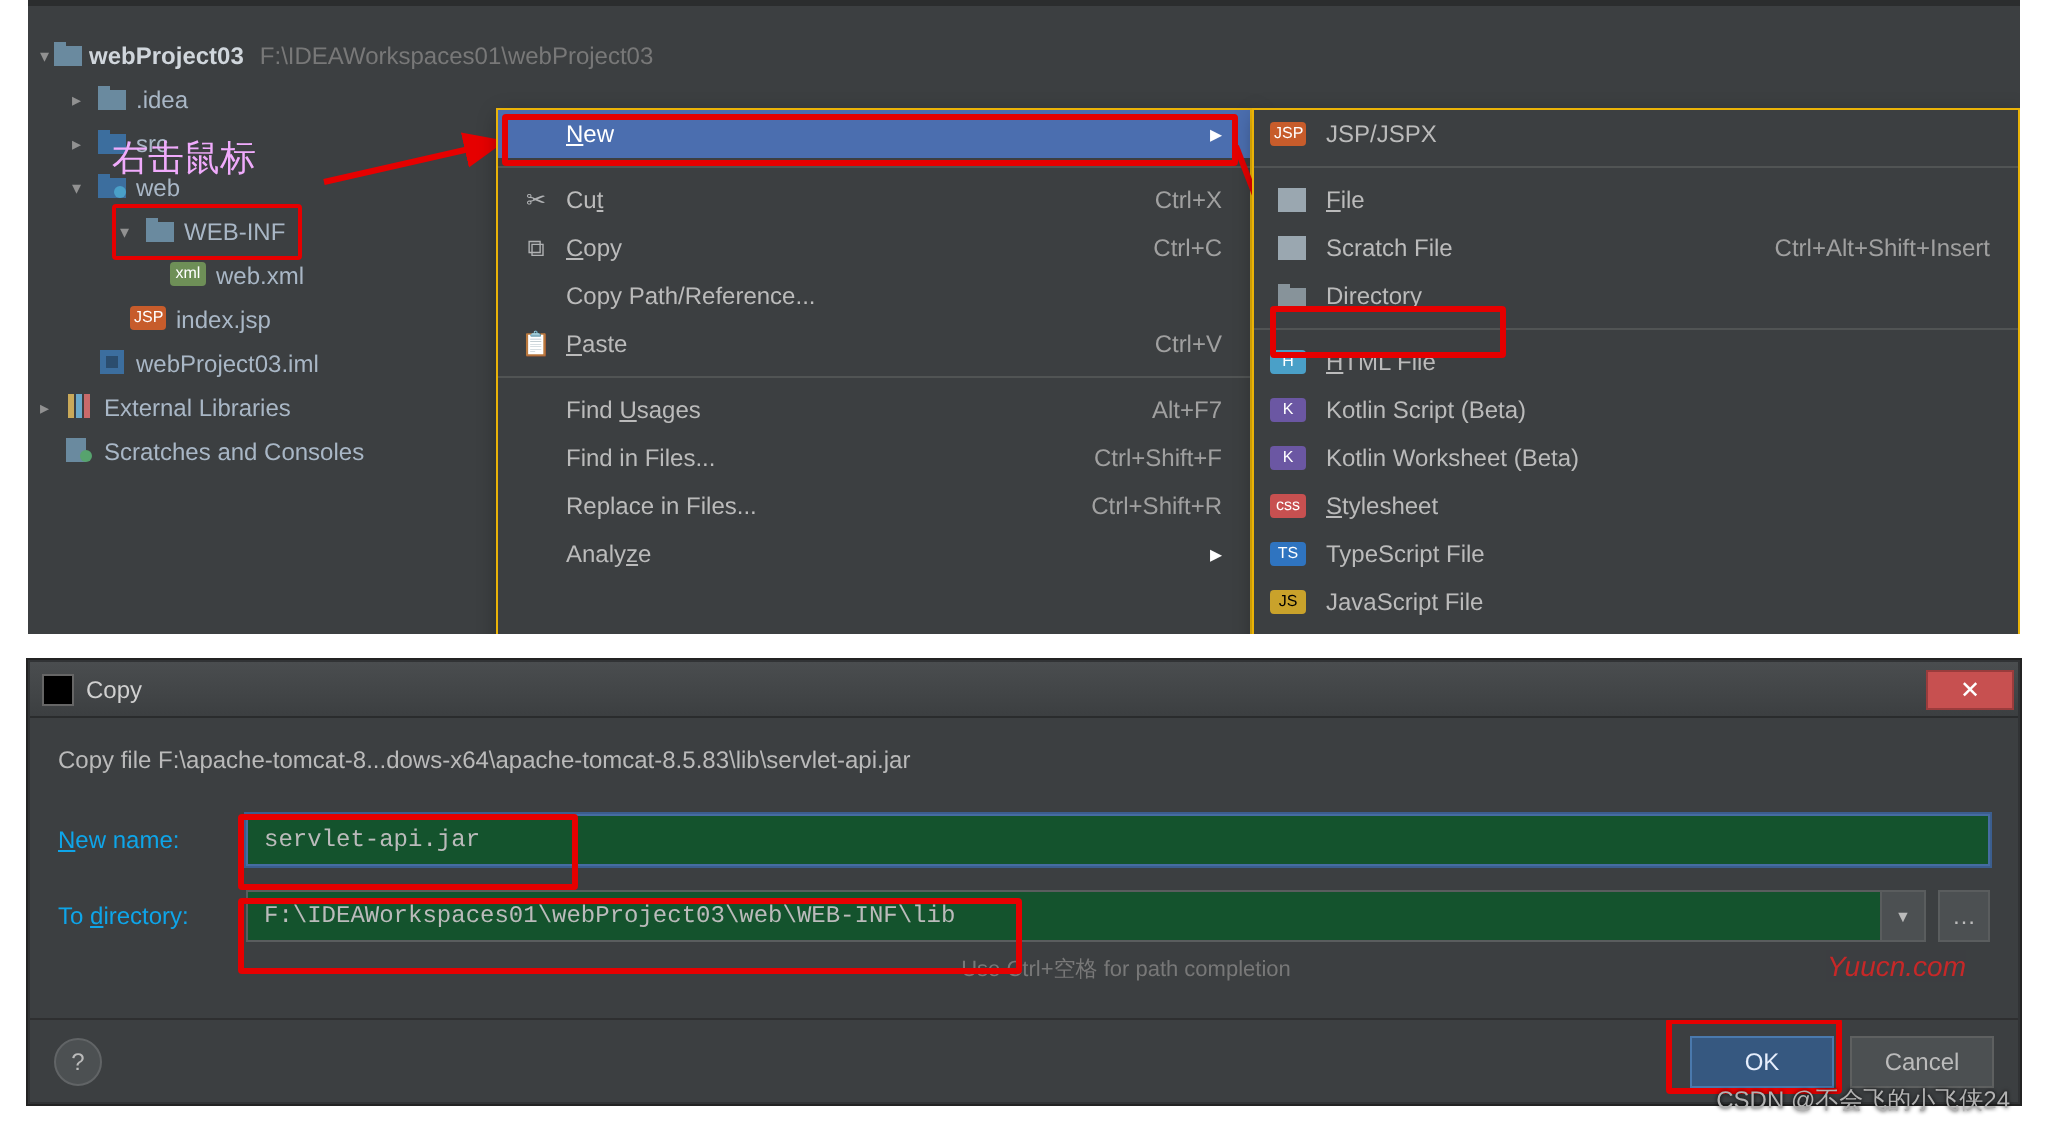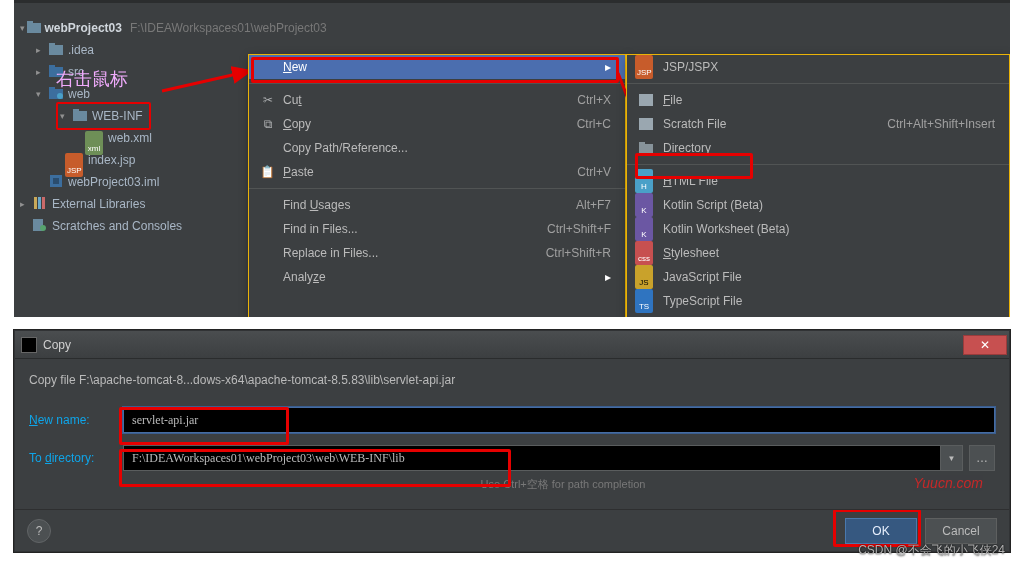--- a/index.html
+++ b/index.html
@@ -76,21 +76,21 @@
   .menu-item .mlabel u { text-decoration: underline; }
   .menu-item .mshort { color:#a0a0a0; }
   .menu-item .msub { width:10px; text-align:right; color:#fff;}
   .menu-sep { height:1px; background:#515454; margin:4px 0; }
 
   .menu2 { left:612px; top:51px; width:384px; height:285px; }
   .menu2 .menu-item .mlabel { padding-left:8px; }
   .badge {
     display:inline-block;min-width:18px;height:12px;
     font-size:8px;line-height:12px;text-align:center;
-    border-radius:2px;color:#fff;padding:12px 2px;margin-right:4px;
+    border-radius:2px;color:#fff;padding:0 2px;margin-right:4px;
   }
   .cficon {
     display:inline-block;width:14px;height:12px;vertical-align:middle;
   }
 
   
   .panel-copy {
     position:absolute;
     left:14px; top:330px;
     width:996px; height:222px;
@@ -110,22 +110,22 @@
     width:44px;height:20px;margin-right:2px;
     background:#c75050;color:#fff;display:flex;align-items:center;justify-content:center;
     font-size:12px;border:1px solid #9a3c3c;
   }
   .dlg-body{padding:14px 14px 10px 14px;color:#bbbbbb;}
   .dlg-msg{font-size:12px;margin-bottom:20px;color:#bababa;}
   .form-row{display:flex;align-items:center;margin-bottom:12px;}
   .form-row .lbl{width:94px;color:#0ea5e9;font-size:12px;}
   .form-row .lbl u{text-decoration:underline;}
   .inp{
-    flex:1;height:26px;background:#000000;border:1px solid #5a5d5e;
-    color:#bbbbbb;padding:0 8px;font-size:12px;font-family:Liberation Serif, serif;
+    flex:1;height:26px;background:#14532d;border:1px solid #5a5d5e;
+    color:#bbbbbb;padding:0 8px;font-size:12px;font-family:Liberation Mono, monospace;
   }
   .inp.focus{border:1px solid #466ca2;box-shadow:0 0 0 1px #3b5e8f;}
   .combo-btn{width:22px;height:26px;background:#4c5052;border:1px solid #5a5d5e;border-left:none;display:flex;align-items:center;justify-content:center;color:#bbbbbb;font-size:8px;}
   .dots-btn{width:26px;height:26px;margin-left:6px;background:#4c5052;border:1px solid #5a5d5e;display:flex;align-items:center;justify-content:center;color:#bbbbbb;}
   .hint{font-size:11px;color:#787878;margin-left:102px;margin-top:-6px;text-align:center;}
   .dlg-footer{
     position:absolute;left:0;right:0;bottom:0;height:42px;border-top:1px solid #2e2f30;
     display:flex;align-items:center;justify-content:flex-end;padding:0 12px;
   }
   .helpbtn{
@@ -370,29 +370,29 @@
       <span class="mlabel">Kotlin Worksheet (Beta)</span>
     </div>
     <div class="menu-item">
       <span class="micon">
           <span class="badge" style="background:#c75050">css</span>
         </span>
       <span class="mlabel"><u>S</u>tylesheet</span>
     </div>
     <div class="menu-item">
       <span class="micon">
+          <span class="badge" style="background:#2f74c0">TS</span>
+        </span>
+      <span class="mlabel">TypeScript File</span>
+    </div>
+    <div class="menu-item">
+      <span class="micon">
           <span class="badge" style="background:#c9a22b;color:#000">JS</span>
         </span>
       <span class="mlabel">JavaScript File</span>
-    </div>
-    <div class="menu-item">
-      <span class="micon">
-          <span class="badge" style="background:#2f74c0">TS</span>
-        </span>
-      <span class="mlabel">TypeScript File</span>
     </div>
   </div>
 </div>
 
 <div class="panel-copy">
   <div class="titlebar">
     <span class="appicon"></span>
     <span class="title">Copy</span>
     <span class="closebtn">✕</span>
   </div>

